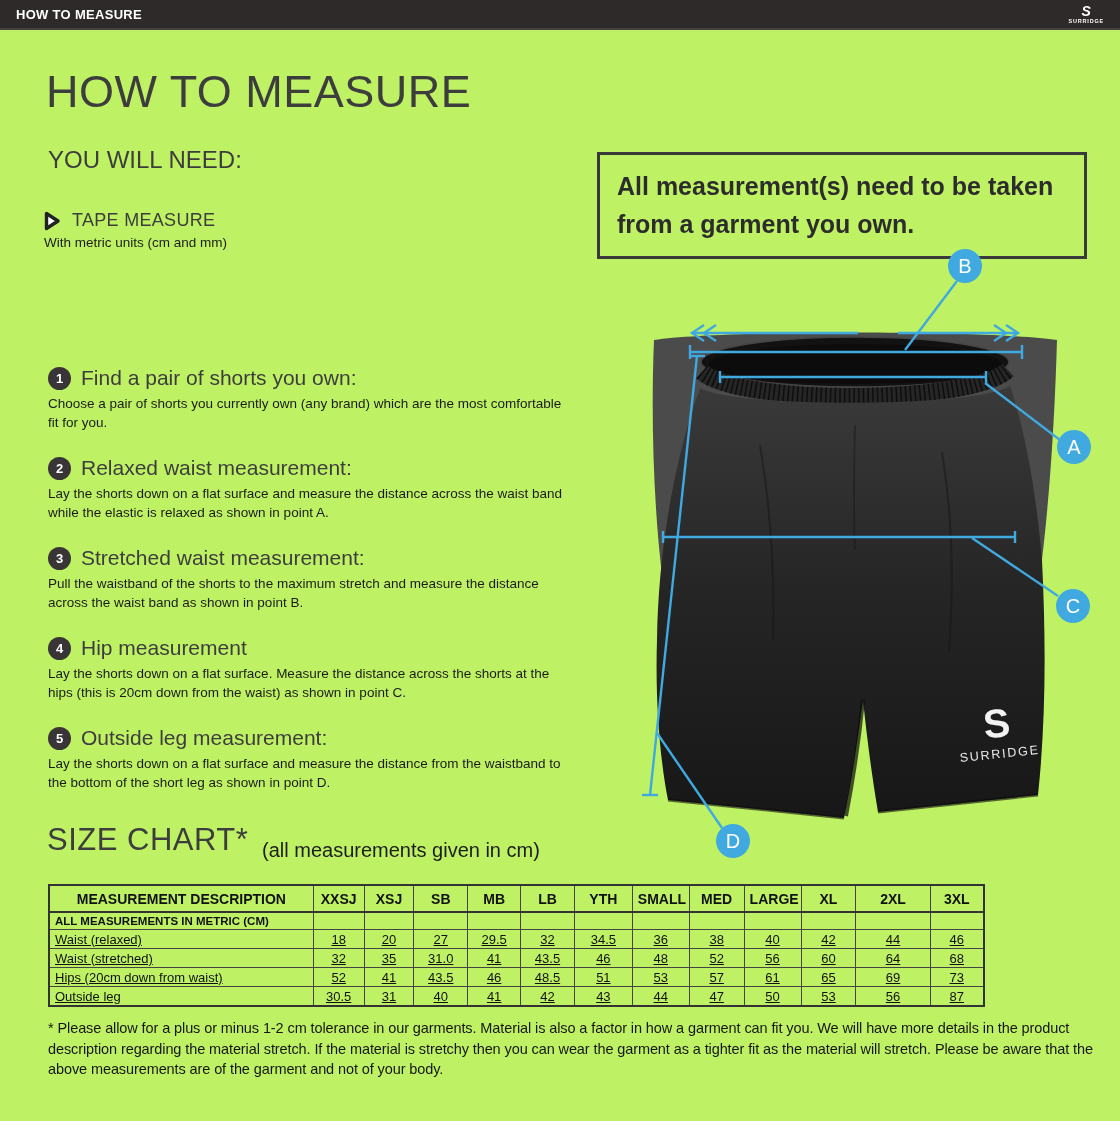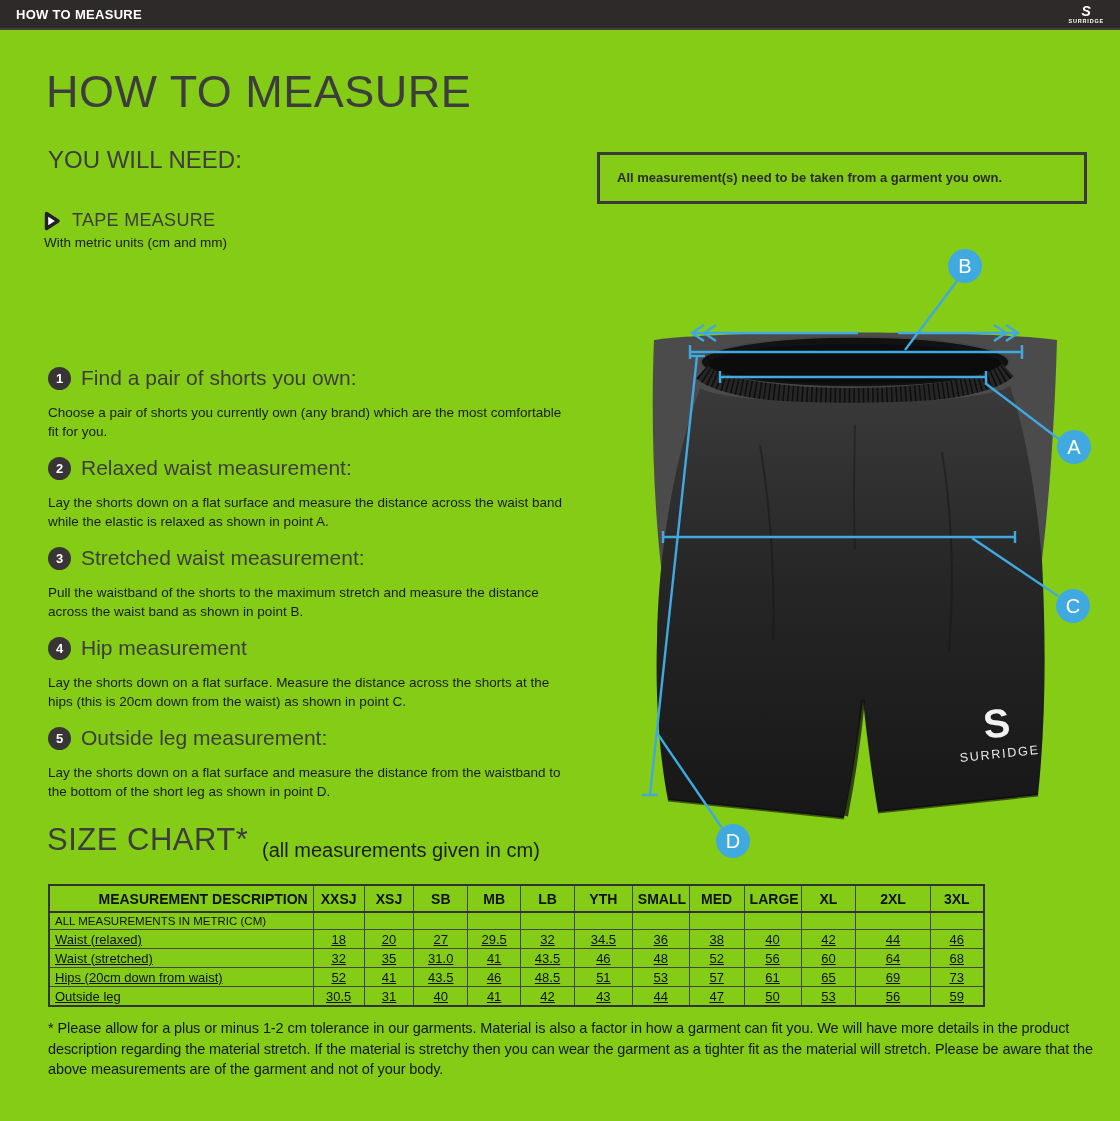--- a/index.html
+++ b/index.html
@@ -1,17 +1,17 @@
 <!DOCTYPE html>
 <html style="--accent: #3FA9E0; --topbar: #2E2A2A;"><head>
 <meta charset="utf-8">
 <style>
   html,body{margin:0;padding:0;background:#fff;}
   body{font-family:"Liberation Sans", sans-serif; color:#222;}
-  .page{position:relative;width:1120px;height:1121px;background:#84cc16;overflow:hidden;}
+  .page{position:relative;width:1120px;height:1121px;background:#bef264;overflow:hidden;}
 
   
   .topbar{position:absolute;left:0;top:0;width:1120px;height:30px;background:var(--topbar,#2e2a2a);
     display:flex;align-items:center;justify-content:space-between;padding:0 16px;box-sizing:border-box;
     border-bottom:2px solid #464040;}
   .topbar-title{color:#fff;font-size:13px;font-weight:700;letter-spacing:.3px;}
   .brand{display:flex;flex-direction:column;align-items:center;color:#fff;line-height:1;}
   .brand .s{font-weight:700;font-size:14px;font-style:italic;}
   .brand .name{font-size:5.5px;letter-spacing:.8px;margin-top:1px;font-weight:700;}
 
@@ -23,42 +23,42 @@
   .need-head{display:flex;align-items:center;gap:11px;}
   .need-label{font-size:18px;color:#3d3d3d;letter-spacing:.3px;}
   .need-desc{margin-top:4px;font-size:13.5px;color:#1c1c1c;}
   .tri{flex:0 0 auto;}
 
   .step{position:absolute;left:48px;width:516px;}
   .step-head{display:flex;align-items:center;gap:10px;}
   .step-num{width:23px;height:23px;border-radius:50%;background:#393536;color:#fff;font-size:13px;
     font-weight:700;display:flex;align-items:center;justify-content:center;flex:0 0 auto;}
   .step-title{font-size:21px;color:#3d3d3d;}
-  .step-desc{margin-top:14px;font-size:13.5px;color:#1b1b1b;line-height:1.4;}
+  .step-desc{margin-top:5px;font-size:13.5px;color:#1b1b1b;line-height:1.4;}
 
   .notice{position:absolute;left:597px;top:152px;width:490px;box-sizing:border-box;
-    border:3px solid #3a3a3a;padding:13px 17px;font-size:13px;font-weight:700;color:#2c2c2c;line-height:1.5;}
+    border:3px solid #3a3a3a;padding:13px 17px;font-size:25px;font-weight:700;color:#2c2c2c;line-height:1.5;}
 
   .figure{position:absolute;left:640px;top:240px;width:470px;height:640px;}
   .figure svg{position:absolute;left:0;top:0;}
   .badge{position:absolute;width:34px;height:34px;border-radius:50%;background:var(--accent,#3FA9E0);
     color:#fff;font-size:20px;display:flex;align-items:center;justify-content:center;}
   .mline{stroke:var(--accent,#3FA9E0);stroke-width:2.4;fill:none;}
 
   .sc-head{position:absolute;left:47px;top:822px;font-size:31px;color:#3d3d3d;letter-spacing:.5px;}
   .sc-sub{position:absolute;left:254px;top:839px;font-size:20px;color:#1c1c1c;margin-left:8px;}
 
   table.size-chart{position:absolute;left:48px;top:884px;width:937px;border-collapse:collapse;
     border:2px solid #333;font-size:13px;color:#111;table-layout:fixed;}
   table.size-chart th, table.size-chart td{border:1px solid #444;padding:1px 5px;text-align:center;
     overflow:hidden;white-space:nowrap;}
   table.size-chart thead th{font-size:14px;font-weight:700;height:23px;border-bottom:2px solid #333;}
-  table.size-chart thead th:first-child{text-align:right;}
+  table.size-chart thead th:first-child{text-align:center;}
   table.size-chart td:first-child{text-align:left;}
-  tr.note-row td{font-weight:400;font-size:11.5px;height:14px;}
+  tr.note-row td{font-weight:700;font-size:11.5px;height:14px;}
   tr.data-row td{height:16px;text-decoration:underline;}
 
   .footnote{position:absolute;left:48px;top:1018px;width:1048px;font-size:14.5px;color:#161616;
     line-height:1.42;letter-spacing:-.1px;}
 </style>
 </head>
 <body>
 
 <div class="page">
 
@@ -306,20 +306,20 @@
           <td>31</td>
           <td>40</td>
           <td>41</td>
           <td>42</td>
           <td>43</td>
           <td>44</td>
           <td>47</td>
           <td>50</td>
           <td>53</td>
           <td>56</td>
-          <td>59</td>
+          <td>87</td>
         </tr>
       </tbody>
     </table>
 
   <div class="footnote">* Please allow for a plus or minus 1-2 cm tolerance in our garments. Material is also a factor in how a garment can fit you. We will have more details in the product description regarding the material stretch.  If the material is stretchy then you can wear the garment as a tighter fit as the material will stretch.  Please be aware that the above measurements are of the garment and not of your body.</div>
 
 </div>
 
 </body></html>

